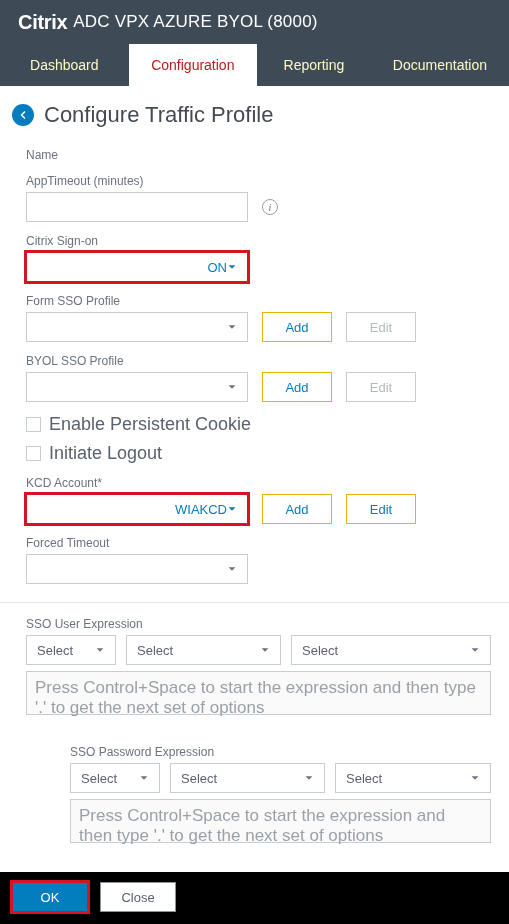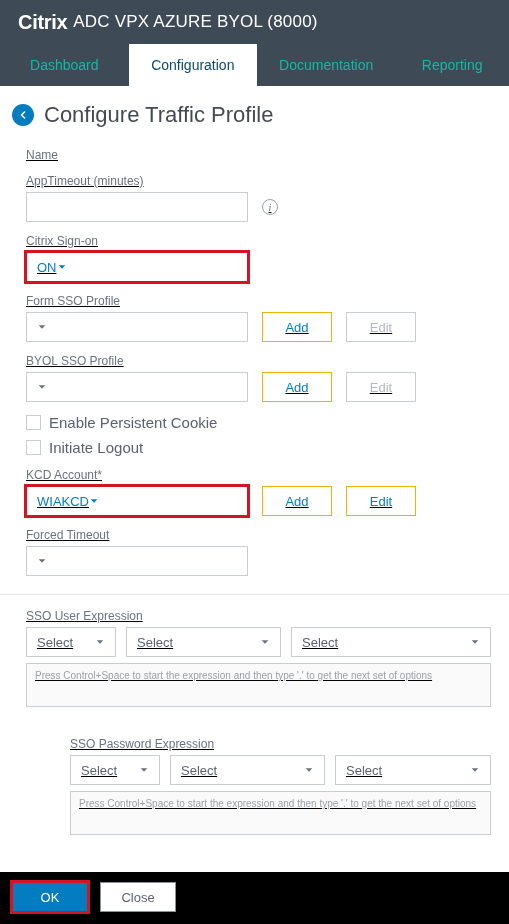--- a/index.html
+++ b/index.html
@@ -3,84 +3,84 @@
 <meta charset="utf-8">
 <style>
   * { box-sizing: border-box; margin: 0; padding: 0; font-family: 'Segoe UI', Arial, sans-serif; }
   body { width: 509px; height: 924px; background: #fff; overflow: hidden; }
 
   .header { background: #3e4a56; color: #fff; height: 44px; display: flex; align-items: center; padding: 0 18px; }
   .brand-bold { font-weight: 700; font-size: 20px; letter-spacing: -0.3px; margin-right: 6px; }
   .brand-rest { font-weight: 400; font-size: 17px; letter-spacing: 0.2px; }
 
   .tabs { background: #3e4a56; display: flex; height: 42px; }
-  .tab { color: #14b8a6; font-size: 14px; display: flex; align-items: center; justify-content: center; cursor: pointer; padding: 0 22px; }
+  .tab { color: #fef9c3; font-size: 14px; display: flex; align-items: center; justify-content: center; cursor: pointer; padding: 0 22px; }
   .tab.dashboard { width: 130px; }
-  .tab.config { background: #fff; color: #0c4a6e; width: 130px; }
+  .tab.config { background: #fff; color: #b91c1c; width: 130px; }
   .tab.reporting { width: 115px; }
   .tab.doc { flex: 1; }
 
   .page { padding: 16px 18px 0 12px; }
   .page-head { display: flex; align-items: center; gap: 10px; margin-bottom: 20px; }
   .back-btn { width: 22px; height: 22px; border-radius: 50%; background: #047cc0; display: flex; align-items: center; justify-content: center; cursor: pointer; }
   .back-btn svg { width: 12px; height: 12px; fill: #fff; }
   .page-title { font-size: 22px; font-weight: 400; color: #434a52; }
 
   .form { padding-left: 14px; padding-right: 0; }
-  .fld { margin-bottom: 12px; text-decoration: underline; }
+  .fld { margin-bottom: 12px; }
   .lbl { font-size: 12px; color: #6a7280; margin-bottom: 4px; display: block; }
   .txt { height: 30px; border: 1px solid #c8cdd2; padding: 0 10px; font-size: 13px; color: #3a4148; background: #fff; }
   .txt::placeholder { color: #9aa1a8; }
   .txt.ro { background: #f2f3f5; color: #6a7280; }
   .hl-red { outline: 3px solid #d41323; outline-offset: -1px; }
 
   .row { display: flex; gap: 14px; align-items: center; }
   .w220 { width: 222px; }
   .info { width: 16px; height: 16px; border: 1px solid #9aa1a8; border-radius: 50%; display: flex; align-items: center; justify-content: center; font-size: 10px; color: #6a7280; font-style: italic; font-family: Georgia, serif; }
 
   .sel { position: relative; height: 30px; }
-  .sel-box { height: 30px; border: 1px solid #c8cdd2; padding: 0 10px; font-size: 13px; color: #047cc0; display: flex; align-items: center; justify-content: flex-start; background: #fff; cursor: pointer; }
+  .sel-box { height: 30px; border: 1px solid #c8cdd2; padding: 0 10px; font-size: 13px; color: #047cc0; display: flex; align-items: center; justify-content: flex-end; background: #fff; cursor: pointer; }
   .sel-box.empty { color: #6a7280; }
   .chev svg { width: 10px; height: 10px; }
 
   .btn { height: 30px; border: 1px solid #eab308; background: #fff; color: #047cc0; font-size: 13px; width: 70px; cursor: pointer; display: flex; align-items: center; justify-content: center; }
   .btn.disabled { border-color: #c8cdd2; color: #b3b9bf; cursor: default; }
 
   .chk-row { display: flex; align-items: center; gap: 8px; margin-bottom: 8px; }
   .chk { width: 15px; height: 15px; border: 1px solid #c8cdd2; background: #fff; cursor: pointer; }
-  .chk-lbl { font-size: 15px; color: #5a6270; }
+  .chk-lbl { font-size: 18px; color: #5a6270; }
 
   .sep { border-top: 1px solid #e3e6e9; margin: 18px -18px 14px -26px; }
 
   .expr-row { display: flex; gap: 10px; }
   .expr-sel { height: 30px; border: 1px solid #c8cdd2; display: flex; align-items: center; justify-content: space-between; padding: 0 10px; font-size: 13px; color: #5a6270; background: #fff; cursor: pointer; }
   .expr-sel.s1 { width: 90px; }
   .expr-sel.s2 { width: 155px; }
   .expr-sel.s3 { flex: 1; }
-  .expr-area { margin-top: 6px; height: 44px; border: 1px solid #c8cdd2; background: #fafafa; padding: 6px 8px; font-size: 10px; color: #9aa1a8; }
+  .expr-area { margin-top: 6px; height: 44px; border: 1px solid #c8cdd2; background: #fafafa; padding: 6px 8px; font-size: 17px; color: #9aa1a8; }
 
   .footer { position: absolute; left: 0; bottom: 0; width: 509px; padding: 10px 12px 12px; display: flex; gap: 12px; background: #000000; }
   .fbtn { height: 30px; width: 76px; font-size: 13px; display: flex; align-items: center; justify-content: center; cursor: pointer; }
   .fbtn.primary { background: #047cc0; color: #fff; border: none; }
   .fbtn.primary.hl-red { outline: 3px solid #d41323; }
   .fbtn.sec { background: #fff; color: #5a6270; border: 1px solid #8a929a; }
 </style>
 </head>
 <body>
 
 <div class="header">
   <span class="brand-bold">Citrix</span>
   <span class="brand-rest">ADC VPX AZURE BYOL (8000)</span>
 </div>
 
 <div class="tabs">
   <div class="tab dashboard">Dashboard</div>
   <div class="tab config">Configuration</div>
+  <div class="tab reporting">Reporting</div>
   <div class="tab doc">Documentation</div>
-  <div class="tab reporting">Reporting</div>
 </div>
 
 <div class="page">
   <div class="page-head">
     <div class="back-btn">
       <svg viewBox="0 0 24 24">
           <path d="M15 4l-8 8 8 8 2-2-6-6 6-6z"></path>
         </svg>
     </div>
     <div class="page-title">Configure Traffic Profile</div>

